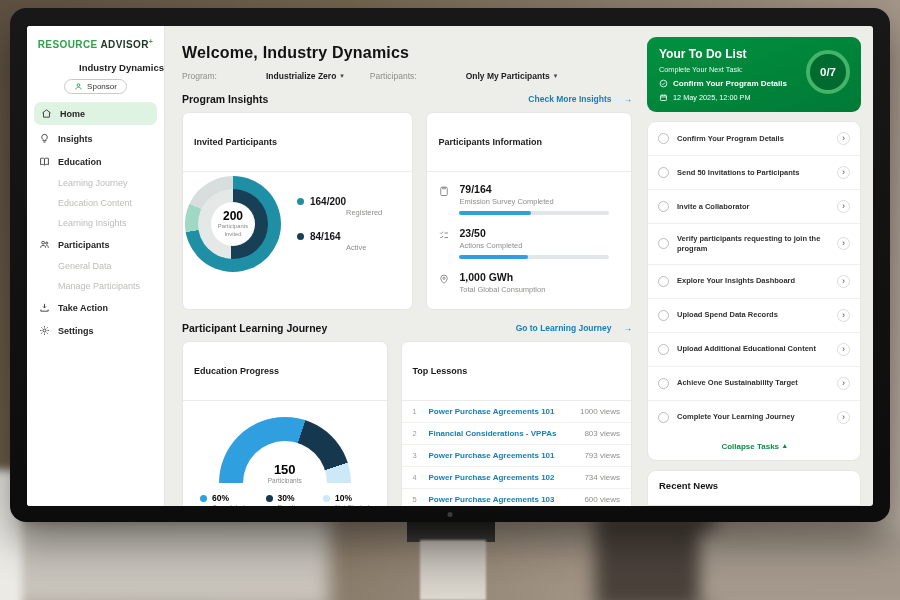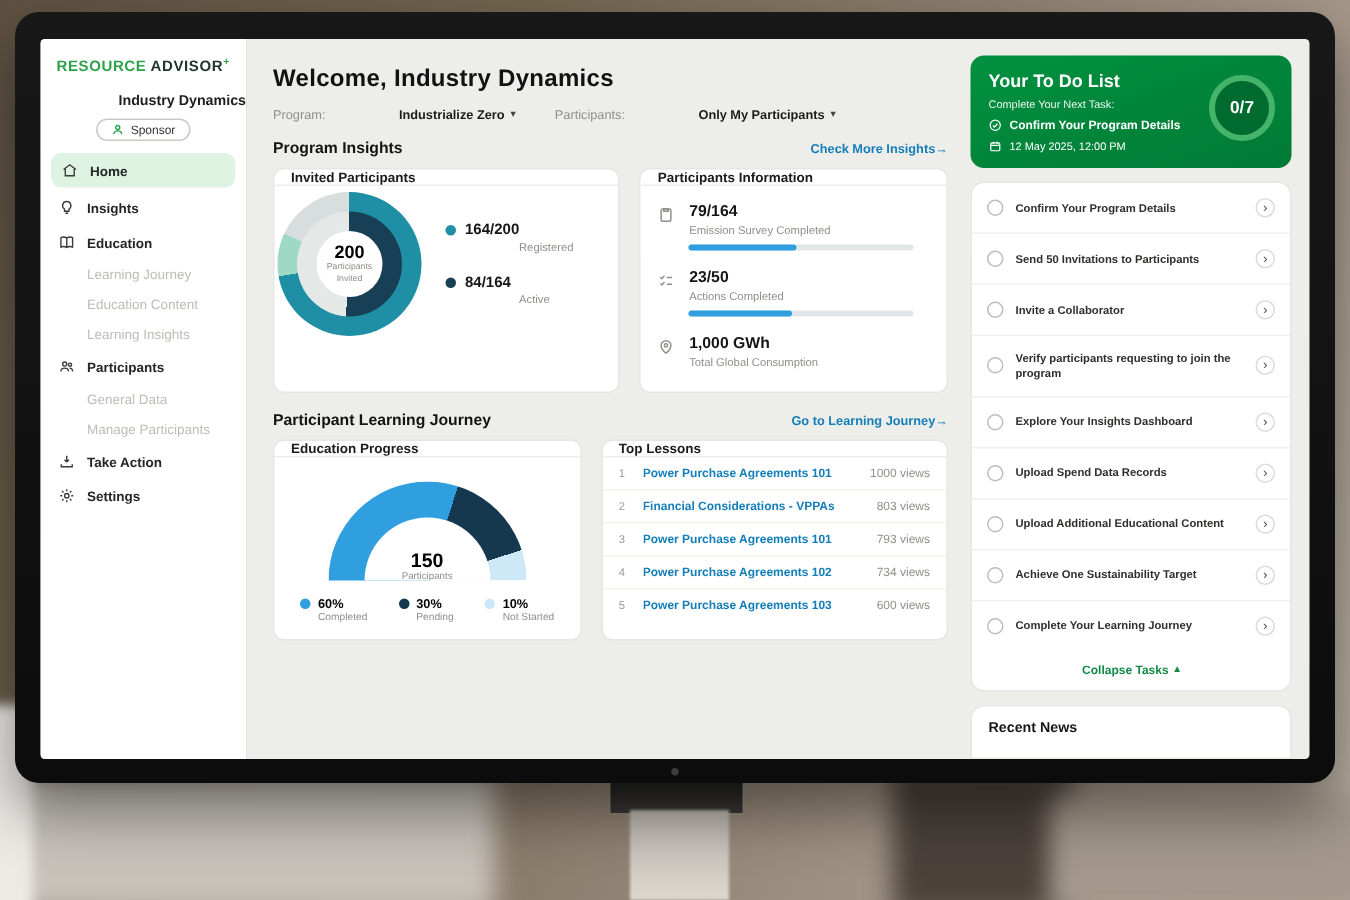--- a/index.html
+++ b/index.html
@@ -33,24 +33,24 @@
 
   
   .main{flex:1;min-width:0;padding:10px 13px 0 17px;}
   .welcome{font-size:16px;font-weight:800;color:#121212;margin:8px 0 9px;letter-spacing:.2px;}
   .filters{display:flex;gap:26px;align-items:center;font-size:8.5px;color:#8e8e8b;}
   .filter{display:flex;align-items:center;}
   .fv{font-weight:700;color:#1c1c1c;margin-left:5px;padding-left:44px;}
   .chev{font-size:7px;color:#444;margin-left:4px;}
   .sec{display:flex;justify-content:space-between;align-items:center;margin:12px 0 7px;}
   .sec-t{font-size:10.5px;font-weight:800;color:#141414;}
-  .sec-l{font-size:8.5px;font-weight:700;color:#147eb8;display:flex;gap:0;}
+  .sec-l{font-size:8.5px;font-weight:700;color:#147eb8;display:flex;gap:12px;}
   .cards{display:flex;gap:13px;}
   .card{background:#fff;border:1px solid #e6e6e2;border-radius:7px;overflow:hidden;}
-  .card-h{padding:0 11px;border-bottom:1px solid #ececea;font-size:9px;font-weight:700;color:#1b1b1b;}
+  .card-h{padding:24px 11px;border-bottom:1px solid #ececea;font-size:9px;font-weight:700;color:#1b1b1b;}
   .card-b{padding:11px;}
   #card-invited{flex:1.06;} #card-pinfo{flex:.94;} #card-edu{flex:.94;} #card-lessons{flex:1.06;}
 
   .donut-row{display:flex;align-items:center;gap:16px;padding:4px 2px;}
   .donut{position:relative;width:96px;height:96px;flex:none;}
   .d1{position:absolute;inset:0;border-radius:50%;background:conic-gradient(#1e8fa4 0 260deg,#9fd8c4 260deg 295deg,#d8dddd 295deg 360deg);}
   .d2{position:absolute;inset:13px;border-radius:50%;background:conic-gradient(#173f55 0 184deg,#e4e9e8 184deg 360deg);}
   .d3{position:absolute;inset:26px;border-radius:50%;background:#fff;display:flex;flex-direction:column;align-items:center;justify-content:center;text-align:center;}
   .d3 .v{font-size:12px;font-weight:800;} .d3 .l{font-size:5.8px;color:#8b8b88;line-height:1.3;width:40px;}
   .dleg{display:flex;flex-direction:column;gap:14px;}

